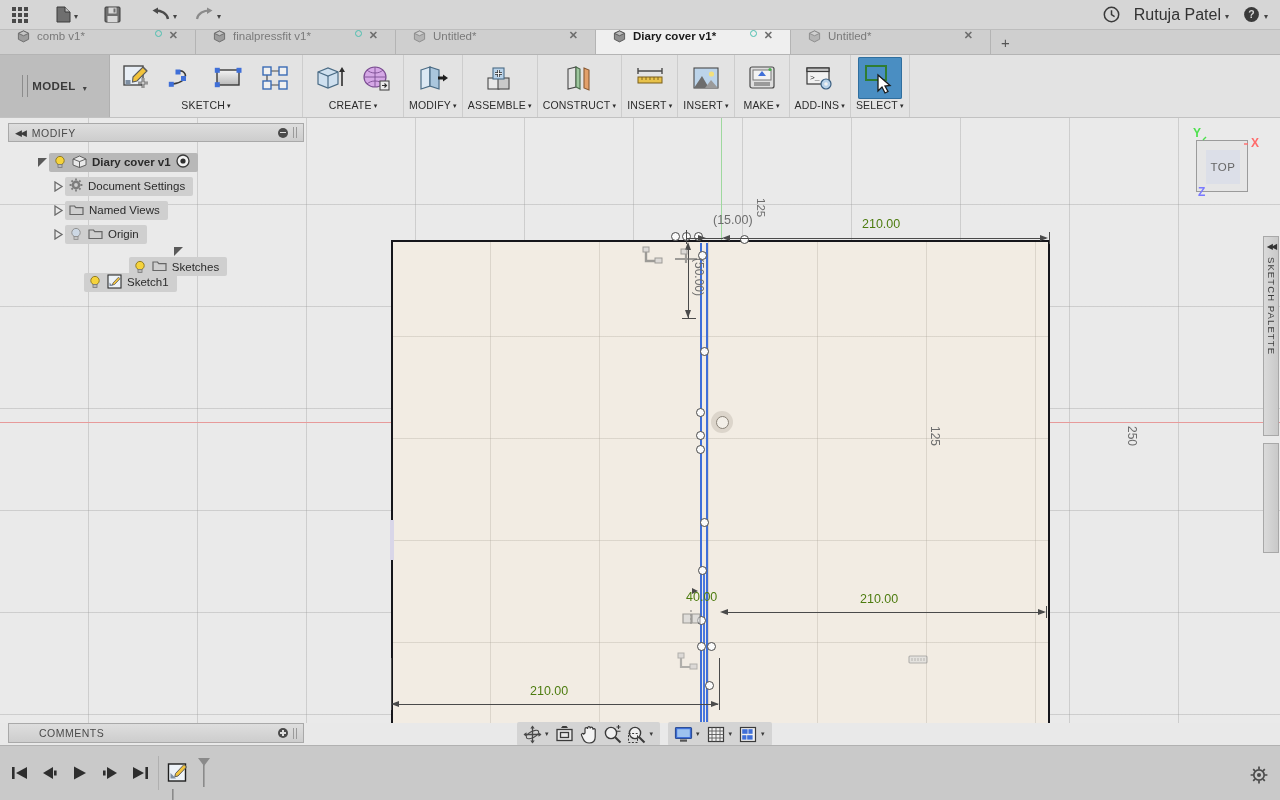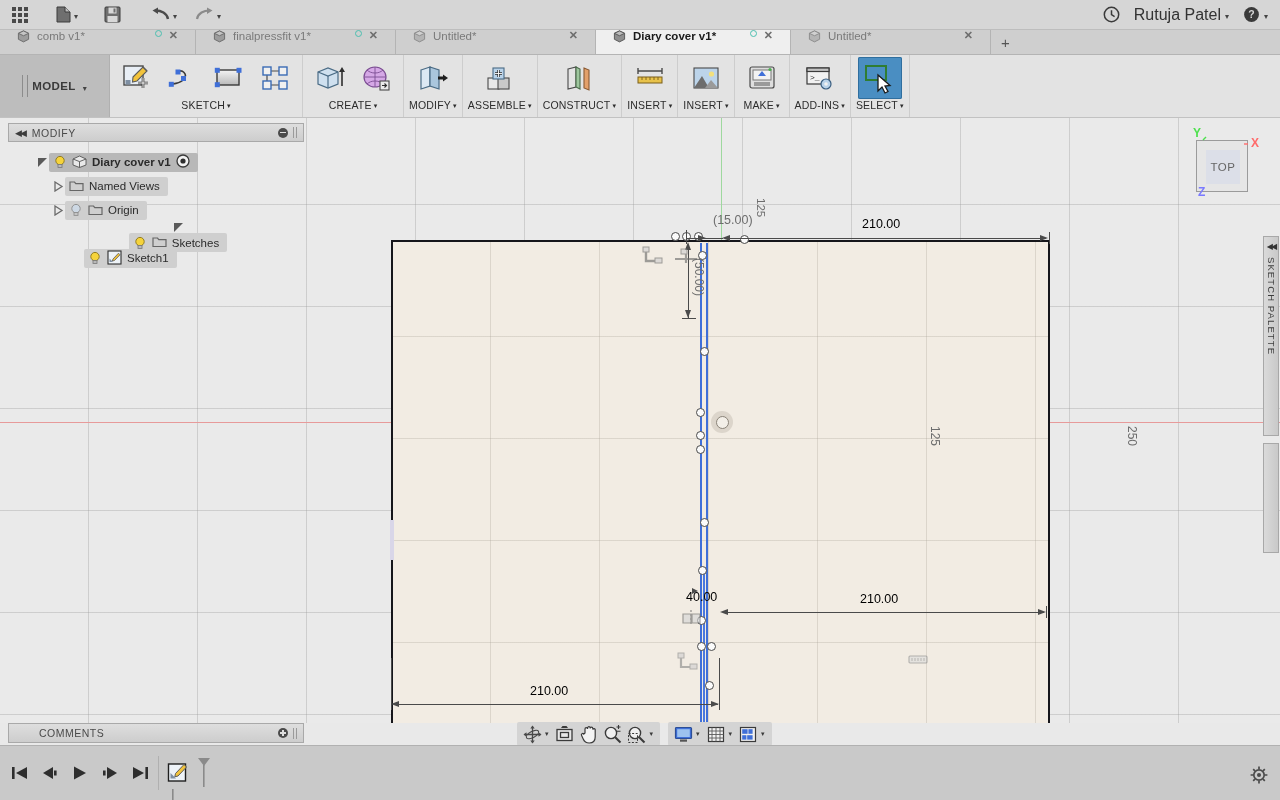--- a/index.html
+++ b/index.html
@@ -127,21 +127,21 @@
     position: absolute; width: 9px; height: 9px; border-radius: 50%;
     background: #fbfbfb; border: 1.3px solid #4a4a4a;
   }
 
   .origin-mark {
     position: absolute; width: 22px; height: 22px; border-radius: 50%;
     background: rgba(140,130,120,.22); display:flex; align-items:center; justify-content:center;
   }
   .origin-mark::after { content:''; width: 11px; height: 11px; border-radius:50%; background:#f3efe8; border:1.3px solid #8a8378; }
 
-  .dimtxt { position: absolute; font-size: 12.5px; color: #000000; white-space: nowrap; }
+  .dimtxt { position: absolute; font-size: 12.5px; color: #4d7c0f; white-space: nowrap; }
   .dimtxt.vert { writing-mode: vertical-rl; }
   .dimtxt.drv { color: #6d6d6d; margin-left: 28px; }
   .dimline { position: absolute; background: #4a4a4a; }
   .dimline.h { height: 1px; }
   .dimline.v { width: 1px; }
   .arrow { position: absolute; width: 0; height: 0; }
   .arrow.left  { border-top: 3.5px solid transparent; border-bottom: 3.5px solid transparent; border-right: 8px solid #4a4a4a; }
   .arrow.right { border-top: 3.5px solid transparent; border-bottom: 3.5px solid transparent; border-left: 8px solid #4a4a4a; }
   .arrow.up    { border-left: 3.5px solid transparent; border-right: 3.5px solid transparent; border-bottom: 8px solid #4a4a4a; }
   .arrow.down  { border-left: 3.5px solid transparent; border-right: 3.5px solid transparent; border-top: 8px solid #4a4a4a; }
@@ -671,20 +671,35 @@
               <path d="M1 4 L7.5 6.6 L14 4 M7.5 6.6 V12.5" fill="none" stroke="#555" stroke-width=".9"></path>
             </svg></span>
         <span class="tlbl">Diary cover v1</span>
         <span><svg width="14" height="14" viewBox="0 0 14 14">
               <circle cx="7" cy="7" r="6" fill="#f2f2f2" stroke="#3a3a3a" stroke-width="1.3"></circle>
               <circle cx="7" cy="7" r="2.6" fill="#2e2e2e"></circle>
             </svg></span>
       </span>
     </div>
 
+    <div class="trow" style="padding-left:44px;">
+      <span class="tri">
+          <svg width="11" height="11" viewBox="0 0 11 11">
+            <path d="M2 1 L9 5.5 L2 10 Z" fill="none" stroke="#6a6a6a" stroke-width="1.3"></path>
+          </svg>
+        </span>
+      <span class="tw">
+        <span><svg width="14" height="14" viewBox="0 0 14 14">
+              <circle cx="7" cy="7" r="4.4" fill="#7d7d7d"></circle>
+              <circle cx="7" cy="7" r="1.9" fill="#cfcfcf"></circle>
+              <path d="M7 0.6 v2 M7 11.4 v2 M0.6 7 h2 M11.4 7 h2 M2.5 2.5 l1.4 1.4 M10.1 10.1 l1.4 1.4 M11.5 2.5 l-1.4 1.4 M3.9 10.1 l-1.4 1.4" stroke="#7d7d7d" stroke-width="1.8"></path>
+            </svg></span>
+        <span class="tlbl">Document Settings</span>
+      </span>
+    </div>
 
     <div class="trow" style="padding-left:44px;align-items:center;">
       <span class="tri">
           <svg width="11" height="11" viewBox="0 0 11 11">
             <path d="M2 1 L9 5.5 L2 10 Z" fill="none" stroke="#6a6a6a" stroke-width="1.3"></path>
           </svg>
         </span>
       <span class="tw">
         <span><svg width="15" height="13" viewBox="0 0 15 13">
               <path d="M1 3 h4.5 l1.3 1.6 H14 V11.5 H1 Z" fill="none" stroke="#666" stroke-width="1.2"></path>

